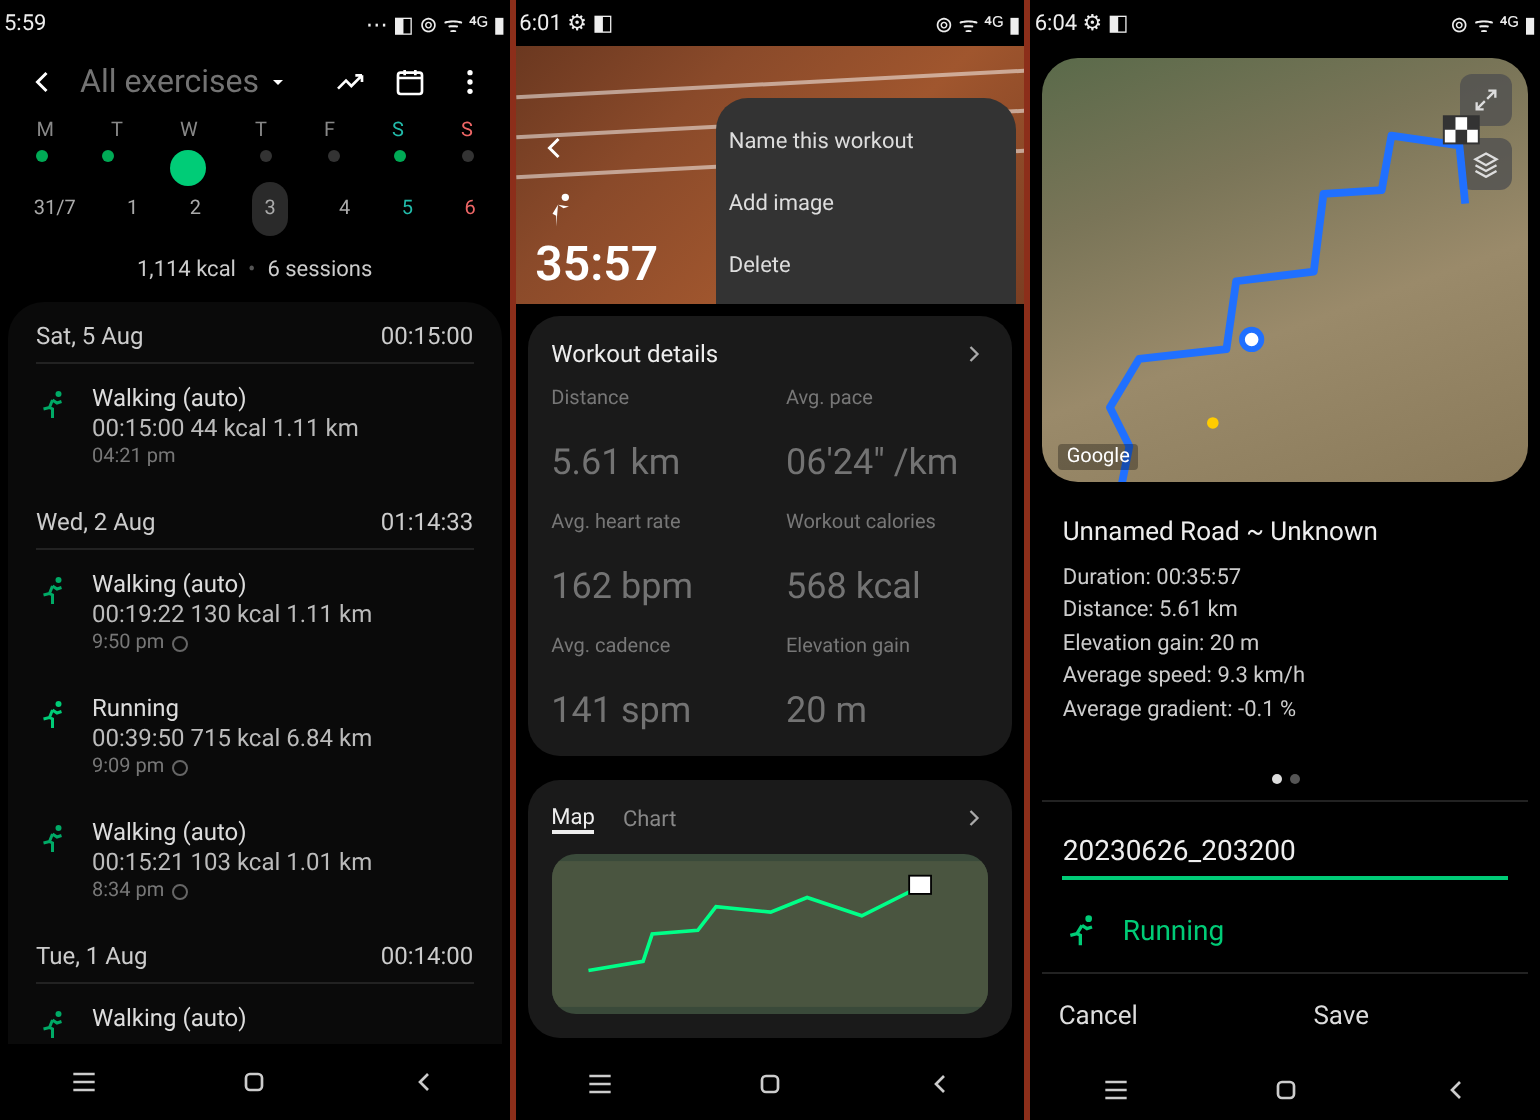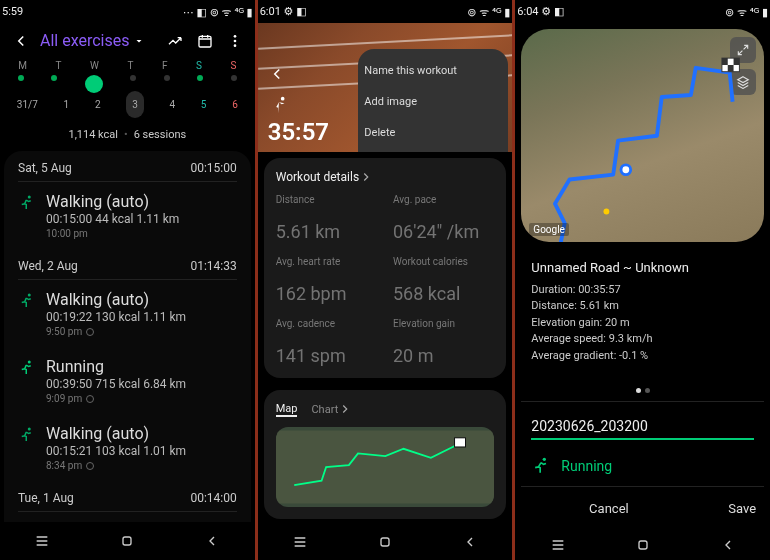--- a/index.html
+++ b/index.html
@@ -4,21 +4,21 @@
 <style>
 *{margin:0;padding:0;box-sizing:border-box;font-family:-apple-system,BlinkMacSystemFont,'Segoe UI',Roboto,sans-serif}
 body{background:#8c2e1a;width:770px;height:560px;display:flex;gap:3px}
 .phone{flex:1;background:#000;color:#e0e0e0;display:flex;flex-direction:column;overflow:hidden;position:relative}
 .statusbar{display:flex;justify-content:space-between;align-items:center;padding:4px 2px;font-size:11px;color:#eee}
 .statusbar-icons{display:flex;gap:3px;align-items:center}
 
 
 .header{display:flex;align-items:center;padding:8px 12px;gap:10px}
 .header-back{width:18px;height:18px}
-.header-title{font-size:16px;color:#8b5cf6;flex:1;display:flex;align-items:center;gap:4px}
+.header-title{font-size:16px;color:#737373;flex:1;display:flex;align-items:center;gap:4px}
 .header-actions{display:flex;gap:14px;align-items:center}
 .header-actions svg{width:16px;height:16px}
 .calendar-row{display:flex;justify-content:space-around;padding:2px 4px;font-size:10px;color:#888}
 .calendar-row .sat{color:#2ba}
 .calendar-row .sun{color:#e66}
 .dot-row{display:flex;justify-content:space-around;padding:2px 4px}
 .dot{width:6px;height:6px;border-radius:50%;background:#0a5}
 .dot.big{width:18px;height:18px;background:#0c7}
 .dot.empty{background:#333}
 .date-row{display:flex;justify-content:space-around;padding:4px 4px;font-size:10px;color:#aaa}
@@ -26,62 +26,62 @@
 .date-row .sat{color:#2ba}
 .date-row .sun{color:#e66}
 .summary{text-align:center;padding:6px 0 10px;font-size:11px;color:#ccc}
 .summary .sep{margin:0 6px;color:#555}
 .list{flex:1;overflow-y:auto;background:#0a0a0a;border-radius:18px 18px 0 0;margin:0 4px}
 .day-header{display:flex;justify-content:space-between;padding:10px 14px 6px;font-size:12px;color:#ccc}
 .sep-line{border-top:1px solid #222;margin:0 14px}
 .entry{display:flex;align-items:flex-start;padding:10px 14px;gap:10px}
 .entry-icon{width:18px;height:18px;flex-shrink:0;margin-top:2px}
 .entry-body{flex:1}
-.entry-title{font-size:16px;color:#ddd}
+.entry-title{font-size:12px;color:#ddd}
 .entry-stats{font-size:12px;color:#bbb;margin-top:1px}
 .entry-time{font-size:10px;color:#777;margin-top:2px;display:flex;align-items:center;gap:4px}
 .sync-dot{width:8px;height:8px;border:1px solid #666;border-radius:50%;display:inline-block}
 
 
 .hero{height:140px;position:relative;background:linear-gradient(135deg,#6b3820 0%,#8a4a2a 30%,#a0562e 60%,#7a3e22 100%);overflow:hidden}
 .hero-lines{position:absolute;inset:0}
 .hero-lane{position:absolute;width:100%;height:2px;background:rgba(255,255,255,0.5)}
 .hero-back{position:absolute;left:10px;top:42px;width:18px;height:18px;z-index:5}
 .hero-runner{position:absolute;left:10px;bottom:35px;width:22px;height:22px}
 .hero-time{position:absolute;left:10px;bottom:6px;font-size:24px;font-weight:600;color:#fff}
 .menu{position:absolute;right:4px;top:26px;background:#333;border-radius:16px;padding:6px 0;width:150px;z-index:10}
 .menu-item{padding:9px 6px;font-size:11px;color:#ddd;position:relative}
 .card{background:#1a1a1a;margin:6px;border-radius:16px;padding:12px}
-.card-header{display:flex;align-items:center;margin-bottom:10px}
+.card-header{display:flex;justify-content:space-between;align-items:center;margin-bottom:10px}
 .card-title{font-size:12px;color:#eee}
 .chevron{width:14px;height:14px}
 .stats-grid{display:grid;grid-template-columns:1fr 1fr;gap:14px 16px}
 .stat-label{font-size:10px;color:#777}
 .stat-value{font-size:18px;color:#737373;margin-top:16px}
 .tabs{display:flex;gap:14px;font-size:11px;align-items:center}
 .tab{color:#888;padding-bottom:0}
 .tab.active{color:#eee;border-bottom:2px solid #eee}
 .map-preview{height:80px;background:#3a4a3a;border-radius:12px;margin-top:10px;position:relative;overflow:hidden}
 
 
-.map-view{height:270px;background:linear-gradient(160deg,#5a6a4a 0%,#7a7558 30%,#9a8a6a 60%,#8a7a5a 100%);margin:6px;border-radius:28px;position:relative;overflow:hidden}
+.map-view{height:270px;background:linear-gradient(160deg,#5a6a4a 0%,#7a7558 30%,#9a8a6a 60%,#8a7a5a 100%);margin:6px;border-radius:18px;position:relative;overflow:hidden}
 .map-ctrl{position:absolute;right:8px;width:26px;height:26px;background:rgba(80,80,80,0.8);border-radius:6px;display:flex;align-items:center;justify-content:center}
 .route-svg{position:absolute;inset:0}
 .google-badge{position:absolute;left:8px;bottom:6px;font-size:10px;color:#fff;background:rgba(0,0,0,0.3);padding:1px 4px;border-radius:2px}
 .info-block{padding:10px 16px;font-size:11px;color:#ccc;line-height:1.5}
 .info-title{font-size:13px;color:#eee;margin-bottom:4px}
 .pager{text-align:center;padding:4px}
 .pager-dot{display:inline-block;width:5px;height:5px;border-radius:50%;background:#555;margin:0 2px}
 .pager-dot.active{background:#ddd}
 .divider{border-top:1px solid #222;margin:0 6px}
 .input-row{padding:14px 16px 6px}
 .input-field{width:100%;background:transparent;border:none;border-bottom:2px solid #0c7;color:#eee;font-size:14px;padding-bottom:4px;outline:none}
 .running-row{display:flex;align-items:center;gap:10px;padding:10px 16px}
 .buttons{display:flex;margin-top:auto}
-.btn{flex:1;text-align:right;padding:14px;font-size:13px;color:#ddd}
+.btn{flex:1;text-align:left;padding:14px;font-size:13px;color:#ddd}
 .navbar{display:flex;justify-content:space-around;align-items:center;height:38px}
 .navbar svg{width:16px;height:16px}
 </style>
 </head>
 <body>
 
 <div class="phone">
   <div class="statusbar">
     <span>5:59</span>
     <span class="statusbar-icons">⋯ ◧ ⊚ ᯤ ⁴ᴳ ▮</span>
@@ -148,21 +148,21 @@
       </div>
       <div class="sep-line"></div>
       <div class="entry">
         <svg class="entry-icon" viewBox="0 0 24 24" fill="#0a6">
           <circle cx="15" cy="4" r="2"></circle>
           <path d="M11 8l-2 5 2 1v6M11 8l3 2 3-1M9 13l-4 1" stroke="#0a6" stroke-width="2" fill="none"></path>
         </svg>
     <div class="entry-body">
           <div class="entry-title">Walking (auto)</div>
           <div class="entry-stats">00:15:00   44 kcal   1.11 km</div>
-          <div class="entry-time">10:00 pm</div>
+          <div class="entry-time">04:21 pm</div>
         </div>
       </div>
       <div class="day-header">
         <span>Wed, 2 Aug</span>
         <span>01:14:33</span>
       </div>
       <div class="sep-line"></div>
       <div class="entry">
         <svg class="entry-icon" viewBox="0 0 24 24" fill="#0a6">
           <circle cx="15" cy="4" r="2"></circle>

